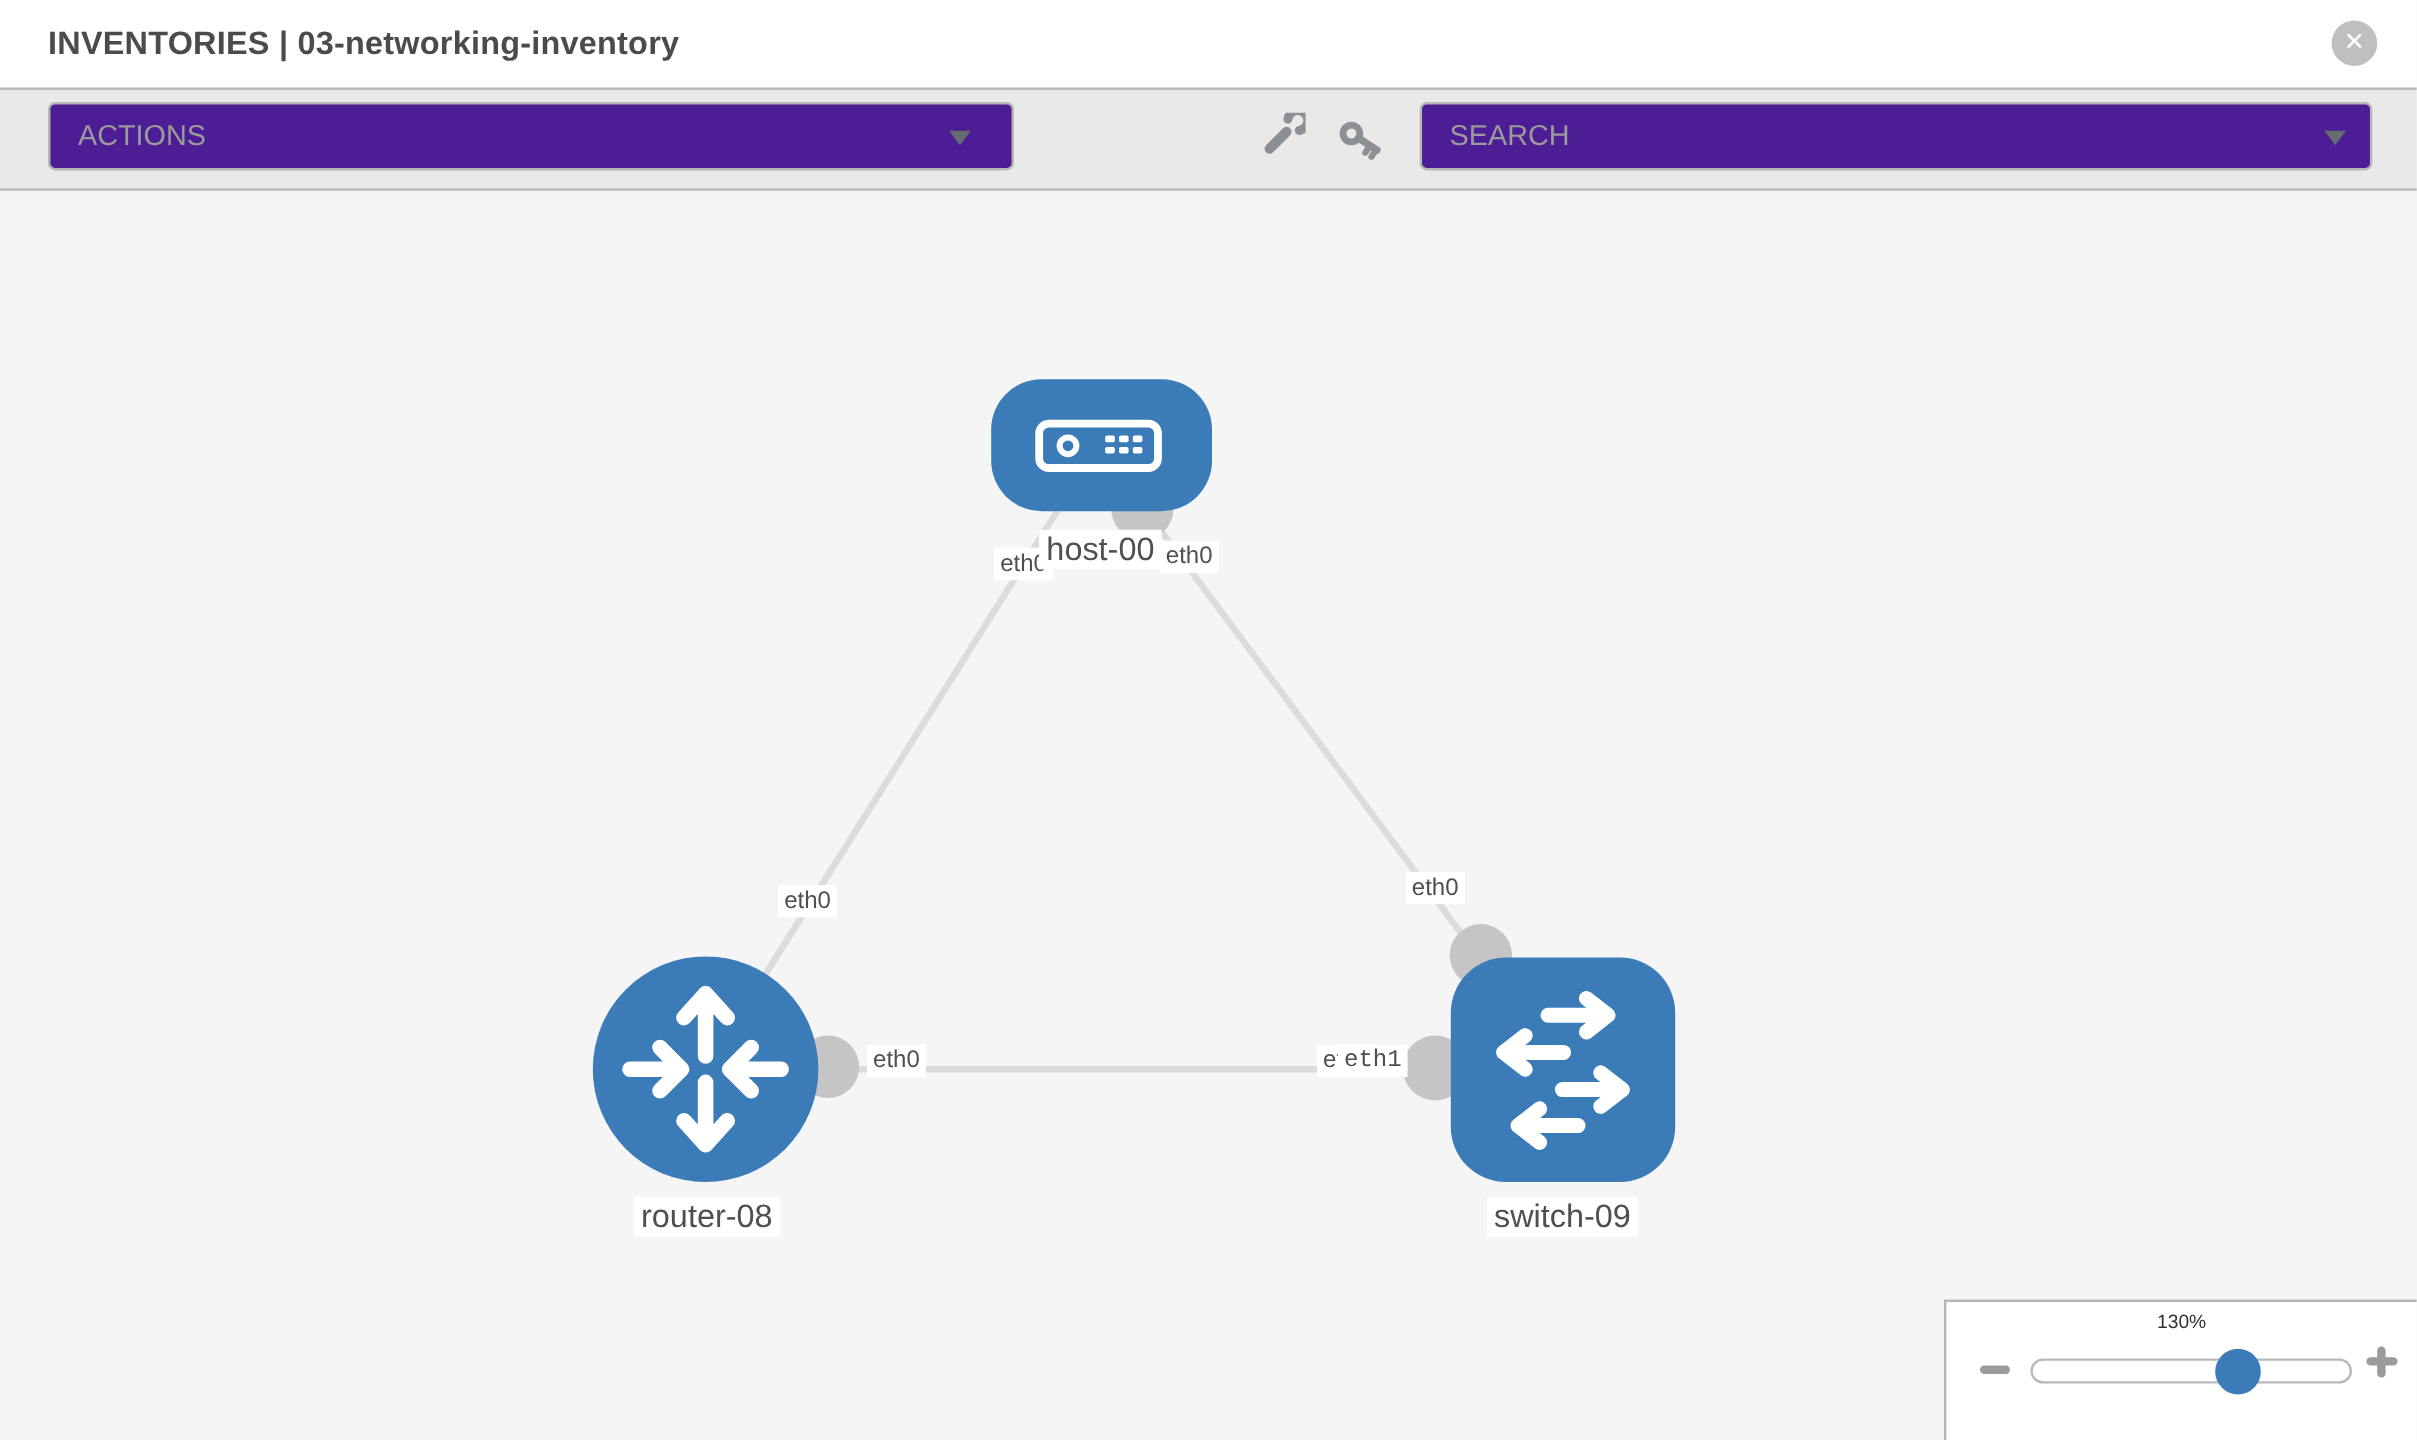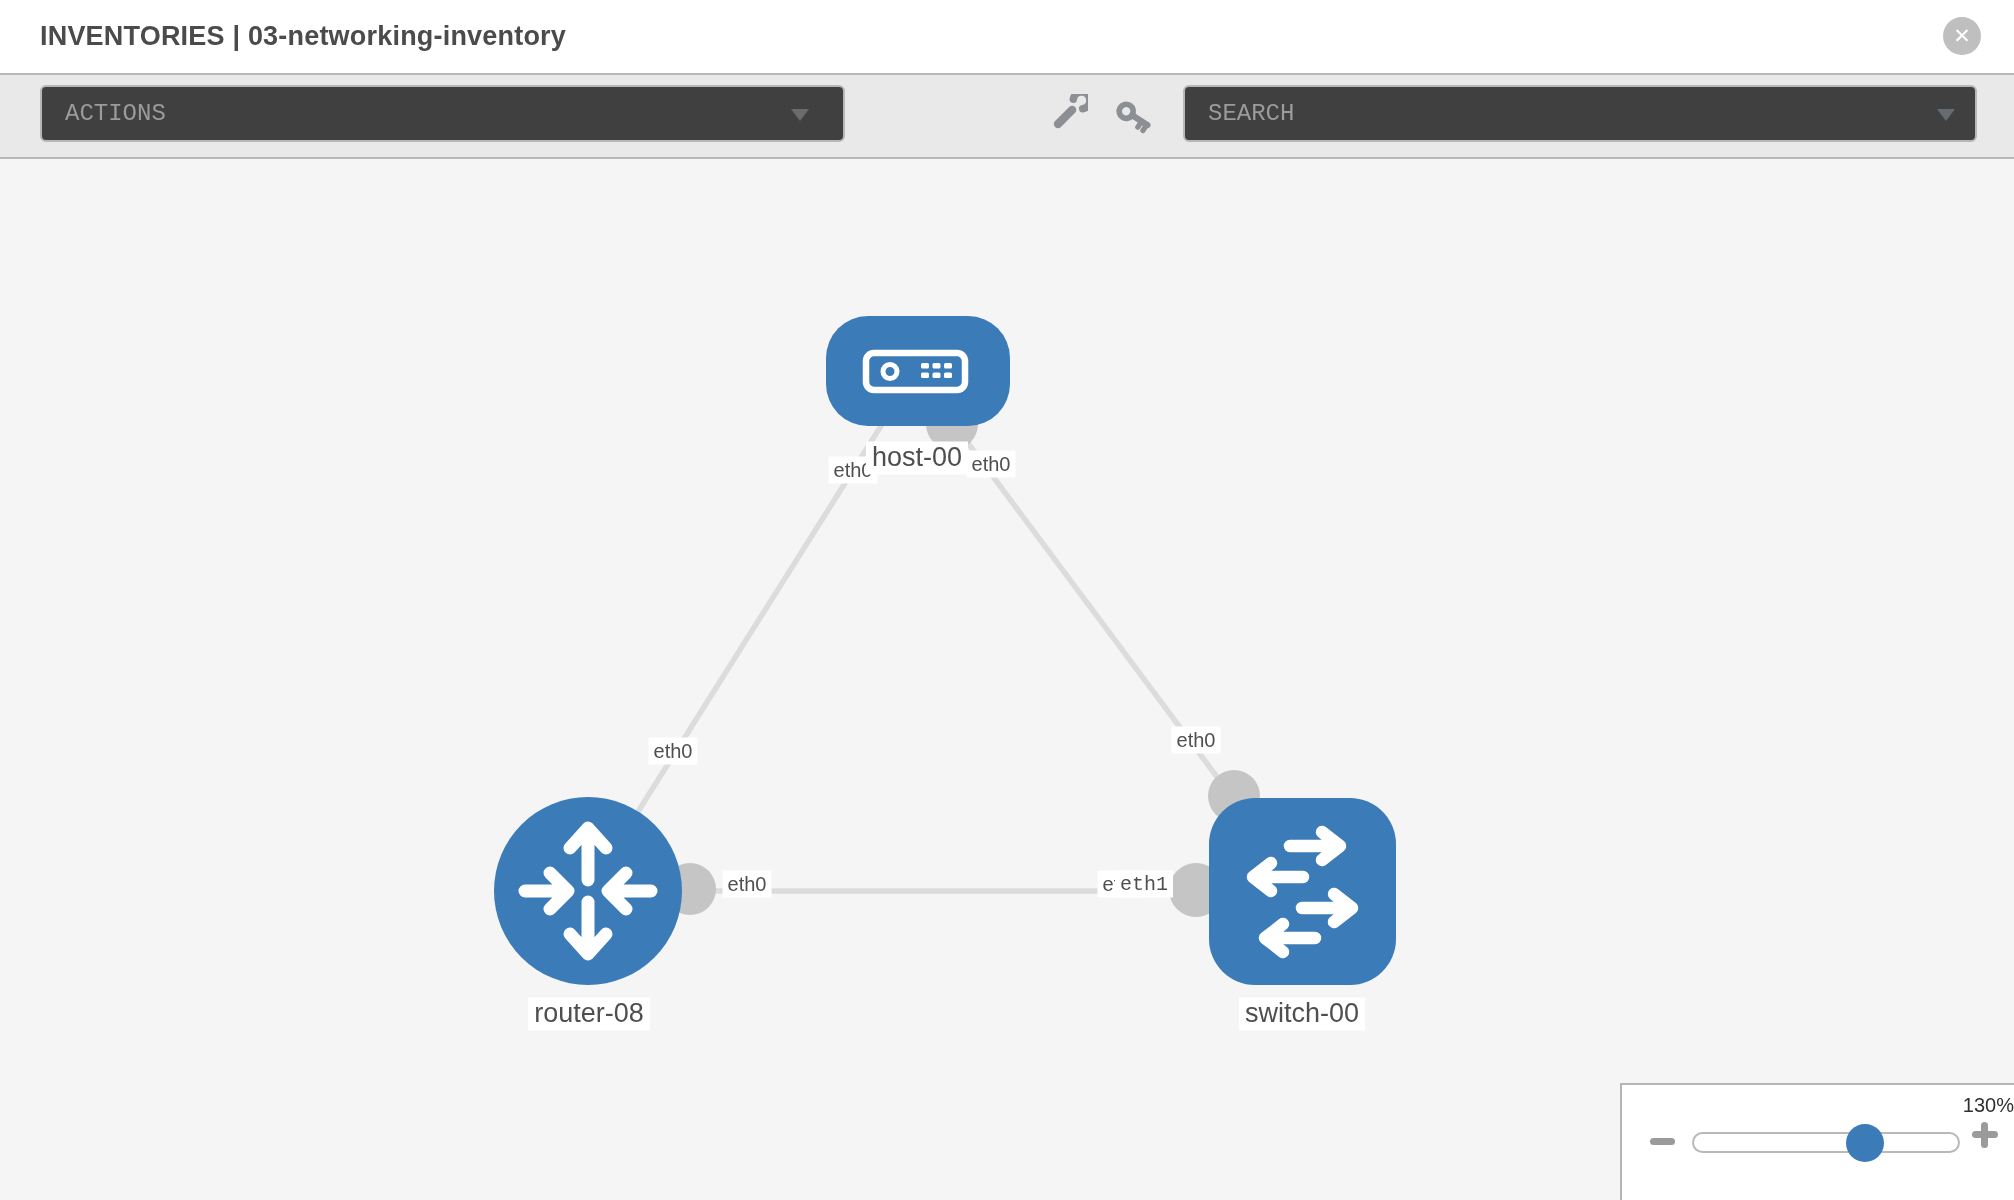--- a/index.html
+++ b/index.html
@@ -11,22 +11,22 @@
   .header { position:absolute; left:0; top:0; width:2014px; height:73px; background:#ffffff; z-index:30; }
   .header-title { position:absolute; left:40px; top:0; height:73px; line-height:73px;
                   font-size:27px; font-weight:bold; color:#4b4b4b; letter-spacing:.2px; }
   .close-btn { position:absolute; left:1943px; top:17px; width:38px; height:38px; border-radius:50%;
                background:#bfbfbf; color:#ffffff; text-align:center; line-height:38px;
                font-size:21px; font-weight:bold; cursor:pointer; }
 
   
   .toolbar { position:absolute; left:0; top:73px; width:2014px; height:86px; background:#e9e9e9;
              border-top:2px solid #b9b9b9; border-bottom:2px solid #b9b9b9; z-index:30; }
-  .tb-select { position:absolute; top:85px; height:57px; background:#404040;
-               border:2px solid #b7b7b7; border-radius:6px; z-index:31; cursor:pointer;font-family:Liberation Mono, monospace; }
+  .tb-select { position:absolute; top:85px; height:57px; background:#4c1d95;
+               border:2px solid #b7b7b7; border-radius:6px; z-index:31; cursor:pointer; }
   .tb-select .sel-label { position:absolute; left:23px; top:0; height:53px; line-height:53px;
                           font-size:24px; color:#9b9b9b; }
   .caret { position:absolute; top:22px; width:0; height:0;
            border-left:9px solid transparent; border-right:9px solid transparent;
            border-top:12px solid #676c71; }
   .actions-box { left:40px; width:805px; }
   .actions-box .caret { right:34px; }
   .search-box { left:1183px; width:794px; }
   .search-box .caret { right:20px; }
   .tool-icon { position:absolute; z-index:31; cursor:pointer; }
@@ -37,22 +37,22 @@
 
   .lbl { position:absolute; transform:translate(-50%,-50%); background:#ffffff; color:#4f4f4f;
          white-space:nowrap; z-index:10; line-height:1.15; }
   .node-lbl { font-size:27px; padding:1px 6px; z-index:11;text-align:center; }
   .if-lbl { font-size:20px; padding:2px 5px; }
   .if-lbl.under { z-index:9; }
 
   
   .zoom-panel { position:absolute; left:1620px; top:1083px; width:394px; height:117px;
                 background:#ffffff; border-left:2px solid #b5b5b5; border-top:2px solid #b5b5b5; z-index:20; }
-  .zoom-level { position:absolute; left:0; top:9px; width:100%; text-align:right;
-                font-size:20px; color:#303030; }
+  .zoom-level { position:absolute; left:0; top:9px; width:100%; text-align:center;
+                font-size:16px; color:#303030; }
   .zoom-minus { position:absolute; left:28px; top:53px; width:25px; height:7px; border-radius:4px;
                 background:#9b9b9b; cursor:pointer; }
   .zoom-plus { position:absolute; left:346px; top:33px; width:34px; height:34px; cursor:pointer; }
   .zoom-plus .h { position:absolute; left:4px; top:13px; width:26px; height:7px; border-radius:4px; background:#9b9b9b; }
   .zoom-plus .v { position:absolute; left:13px; top:4px; width:7px; height:26px; border-radius:4px; background:#9b9b9b; }
   .zoom-track { position:absolute; left:70px; top:47px; width:268px; height:21px;
                 background:#ffffff; border:2px solid #b9b9b9; border-radius:12px; cursor:pointer; }
   .zoom-thumb { position:absolute; left:224px; top:39px; width:38px; height:38px; border-radius:50%;
                 background:#3b7bb8; cursor:grab; }
 </style>
@@ -117,21 +117,21 @@
   <div class="lbl if-lbl" style="left:673px; top:751px;">eth0</div>
   <div class="lbl if-lbl" style="left:991px; top:464px;">eth0</div>
   <div class="lbl if-lbl" style="left:1196px; top:740px;">eth0</div>
   <div class="lbl if-lbl" style="left:747px; top:884px;">eth0</div>
 
   <div class="lbl if-lbl under" style="left:1122px; top:884px;">eth0</div>
   <div class="lbl if-lbl" style="left:1144px; top:884px;font-family:Liberation Mono, monospace;">eth1</div>
 
   <div class="lbl node-lbl" style="left:917px; top:458px;">host-00</div>
   <div class="lbl node-lbl" style="left:589px; top:1014px;">router-08</div>
-  <div class="lbl node-lbl" style="left:1302px; top:1014px;">switch-00</div>
+  <div class="lbl node-lbl" style="left:1302px; top:1014px;">switch-09</div>
 
   <div class="header">
     <div class="header-title">INVENTORIES | 03-networking-inventory</div>
     <div class="close-btn">✕</div>
   </div>
 
   <div class="toolbar"></div>
 
   <div class="tb-select actions-box">
     <span class="sel-label">ACTIONS</span>

